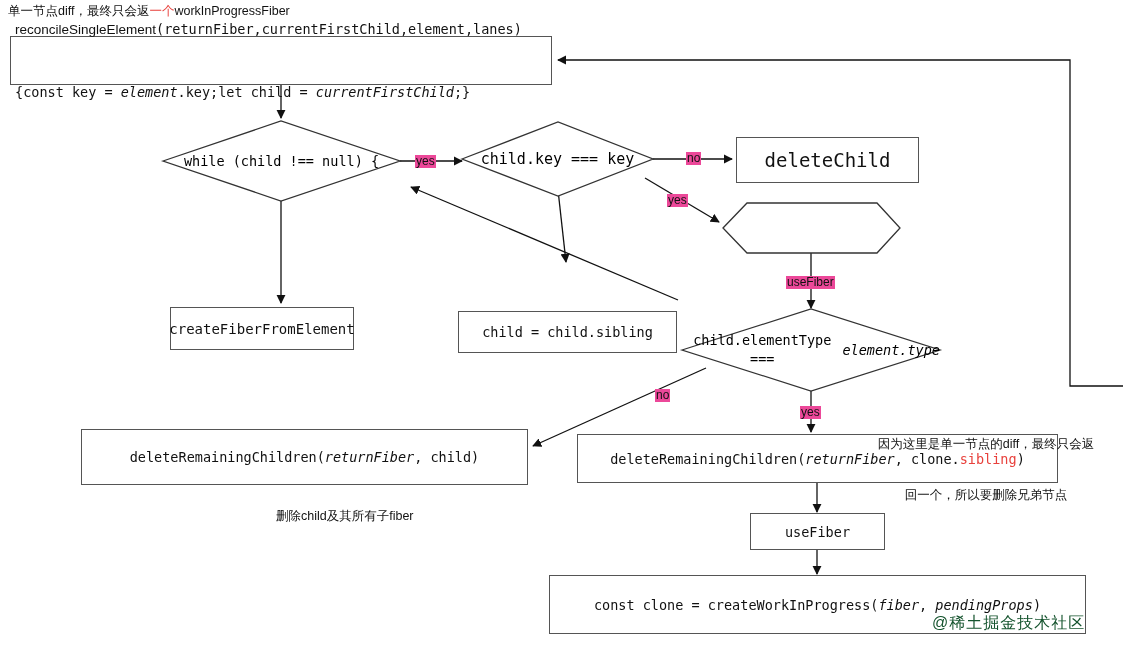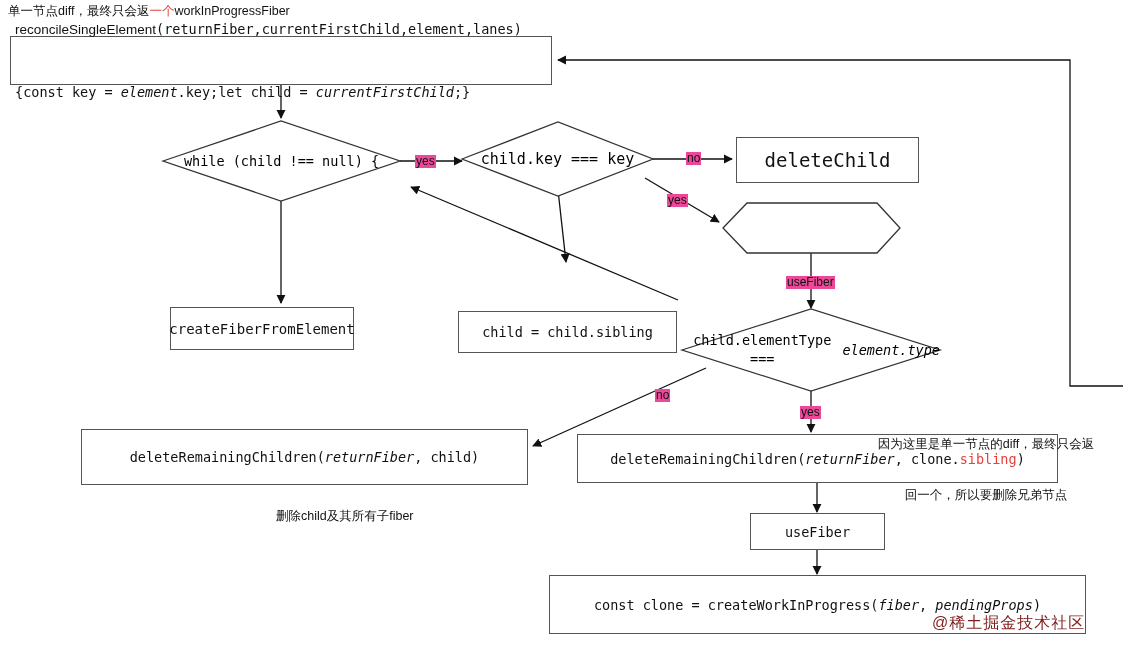--- a/index.html
+++ b/index.html
@@ -56,21 +56,21 @@
     position: absolute;
     font-size: 12px;
     color: #111111;
     font-family: "Liberation Sans", sans-serif;
     background: #ec4899;
     padding: 0 1px;
     line-height: 13px;
   }
   .watermark {
     position: absolute;
-    color: #7f1d1d;
+    color: #14532d;
     font-size: 16px;
     letter-spacing: 1px;
     white-space: pre;
   }
   .diamond-wrap { position: absolute; }
   .diamond-text {
     position: absolute;
     left: 0; top: 0;
     width: 100%; height: 100%;
     display: flex; align-items: center; justify-content: center;

